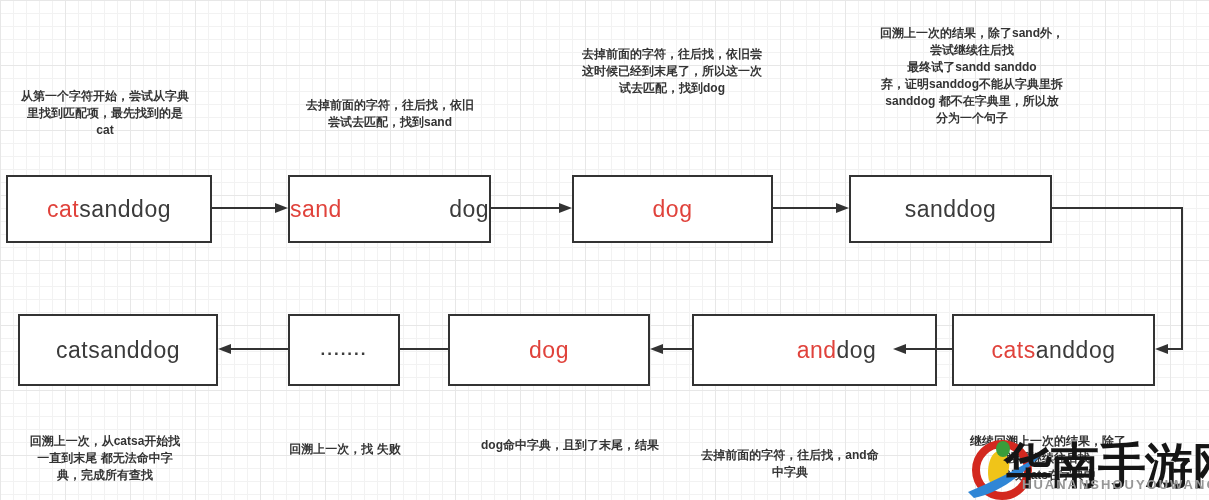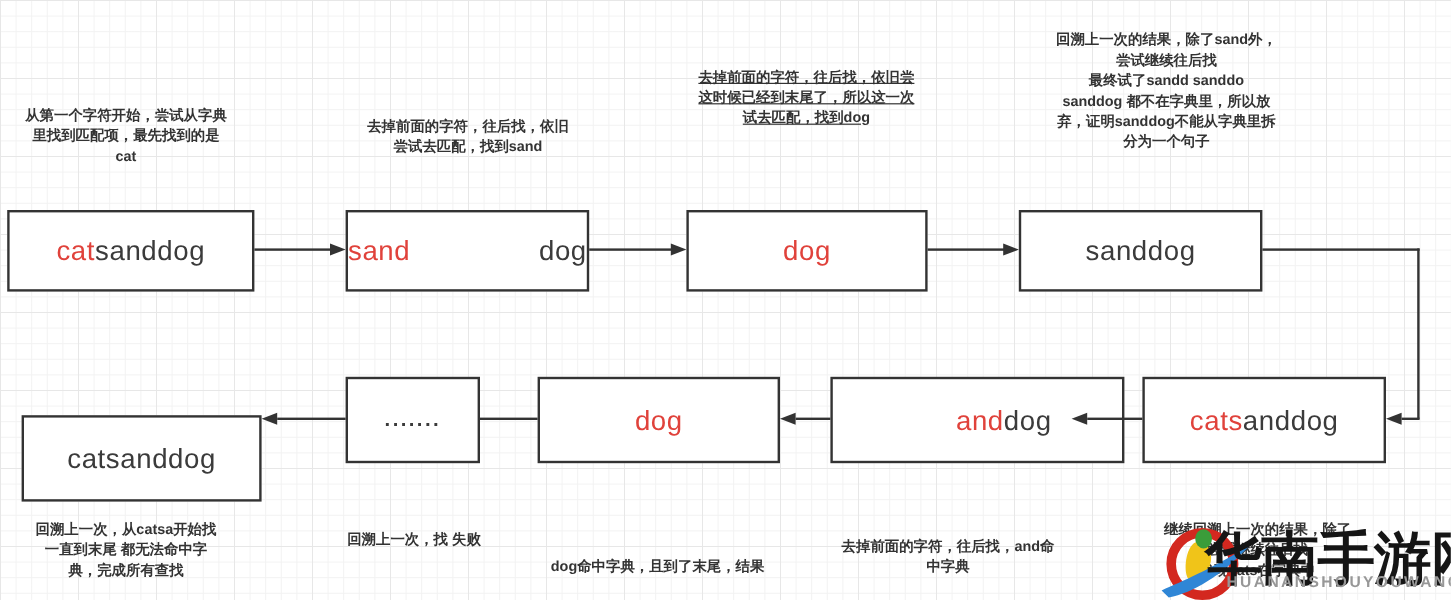--- a/index.html
+++ b/index.html
@@ -53,31 +53,31 @@
 
   <div class="annotation" style="left:-20px; top:88px;">
     <div>从第一个字符开始，尝试从字典</div>
     <div>里找到匹配项，最先找到的是</div>
     <div>cat</div>
   </div>
   <div class="annotation" style="left:265px; top:97px;">
     <div>去掉前面的字符，往后找，依旧</div>
     <div>尝试去匹配，找到sand</div>
   </div>
-  <div class="annotation" style="left:547px; top:56px;text-decoration:underline;">
+  <div class="annotation" style="left:547px; top:46px;">
     <div>去掉前面的字符，往后找，依旧尝</div>
     <div>这时候已经到末尾了，所以这一次</div>
     <div>试去匹配，找到dog</div>
   </div>
   <div class="annotation" style="left:847px; top:25px;">
     <div>回溯上一次的结果，除了sand外，</div>
     <div>尝试继续往后找</div>
     <div>最终试了sandd sanddo</div>
+    <div>弃，证明sanddog不能从字典里拆</div>
     <div>sanddog 都不在字典里，所以放</div>
-    <div>弃，证明sanddog不能从字典里拆</div>
     <div>分为一个句子</div>
   </div>
 
   <div class="box" style="left:6px; top:175px; width:202px;">
     <span class="red">cat</span>
       <span>sanddog</span>
   </div>
   <div class="box" style="left:288px; top:175px; width:199px;justify-content:space-between;">
     <span class="red">sand</span>
       <span>dog</span>
@@ -114,21 +114,21 @@
       <span>dog</span>
   </div>
   <div class="box" style="left:448px; top:314px; width:198px; height:68px;">
     <span class="red">dog</span>
       <span></span>
   </div>
   <div class="box" style="left:288px; top:314px; width:108px; height:68px; font-size:17px; font-weight:bold; letter-spacing:2px;">
     <span class="red"></span>
       <span>.......</span>
   </div>
-  <div class="box" style="left:18px; top:314px; width:196px; height:68px;margin-top:32px;">
+  <div class="box" style="left:18px; top:314px; width:196px; height:68px;">
     <span class="red"></span>
       <span>catsanddog</span>
   </div>
 
   <div class="head-left" style="left:893px; top:344px;"></div>
   <div class="hline" style="left:906px; top:348px; width:46px;"></div>
 
   <div class="head-left" style="left:650px; top:344px;"></div>
   <div class="hline" style="left:663px; top:348px; width:29px;"></div>
 
@@ -138,21 +138,21 @@
   <div class="hline" style="left:231px; top:348px; width:57px;"></div>
 
   <div class="annotation" style="left:-20px; top:433px;">
     <div>回溯上一次，从catsa开始找</div>
     <div>一直到末尾 都无法命中字</div>
     <div>典，完成所有查找</div>
   </div>
   <div class="annotation" style="left:220px; top:441px;">
     <div>回溯上一次，找 失败</div>
   </div>
-  <div class="annotation" style="left:423px; top:437px;margin-top:27px;">
+  <div class="annotation" style="left:445px; top:437px;">
     <div>dog命中字典，且到了末尾，结果</div>
   </div>
   <div class="annotation" style="left:665px; top:432px;margin-top:15px;">
     <div>去掉前面的字符，往后找，and命</div>
     <div>中字典</div>
   </div>
   <div class="annotation" style="left:923px; top:433px;">
     <div>继续回溯上一次的结果，除了</div>
     <div>尝试继续往后找</div>
     <div>发现cats在字典中</div>

